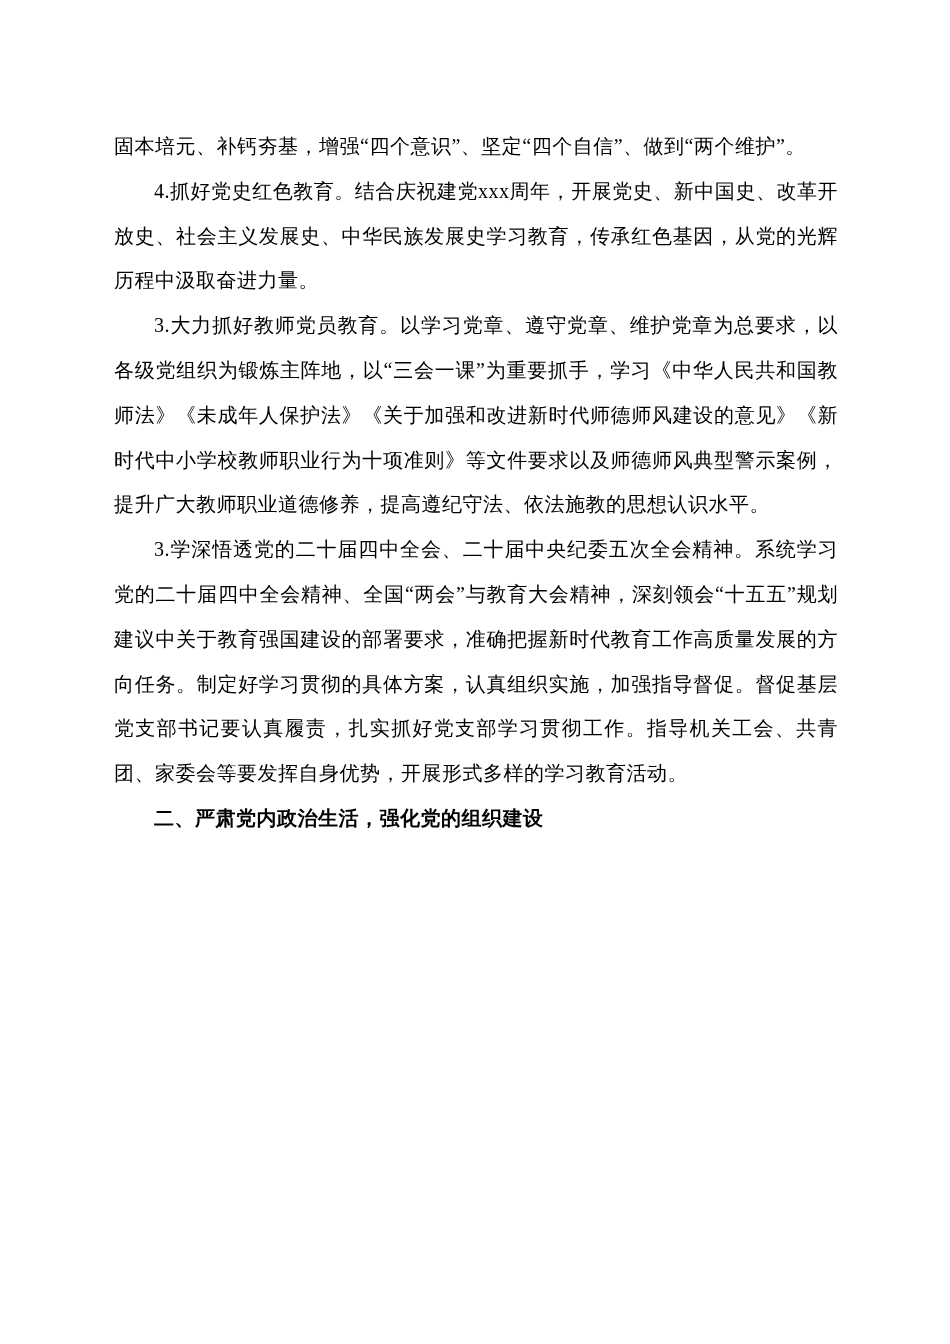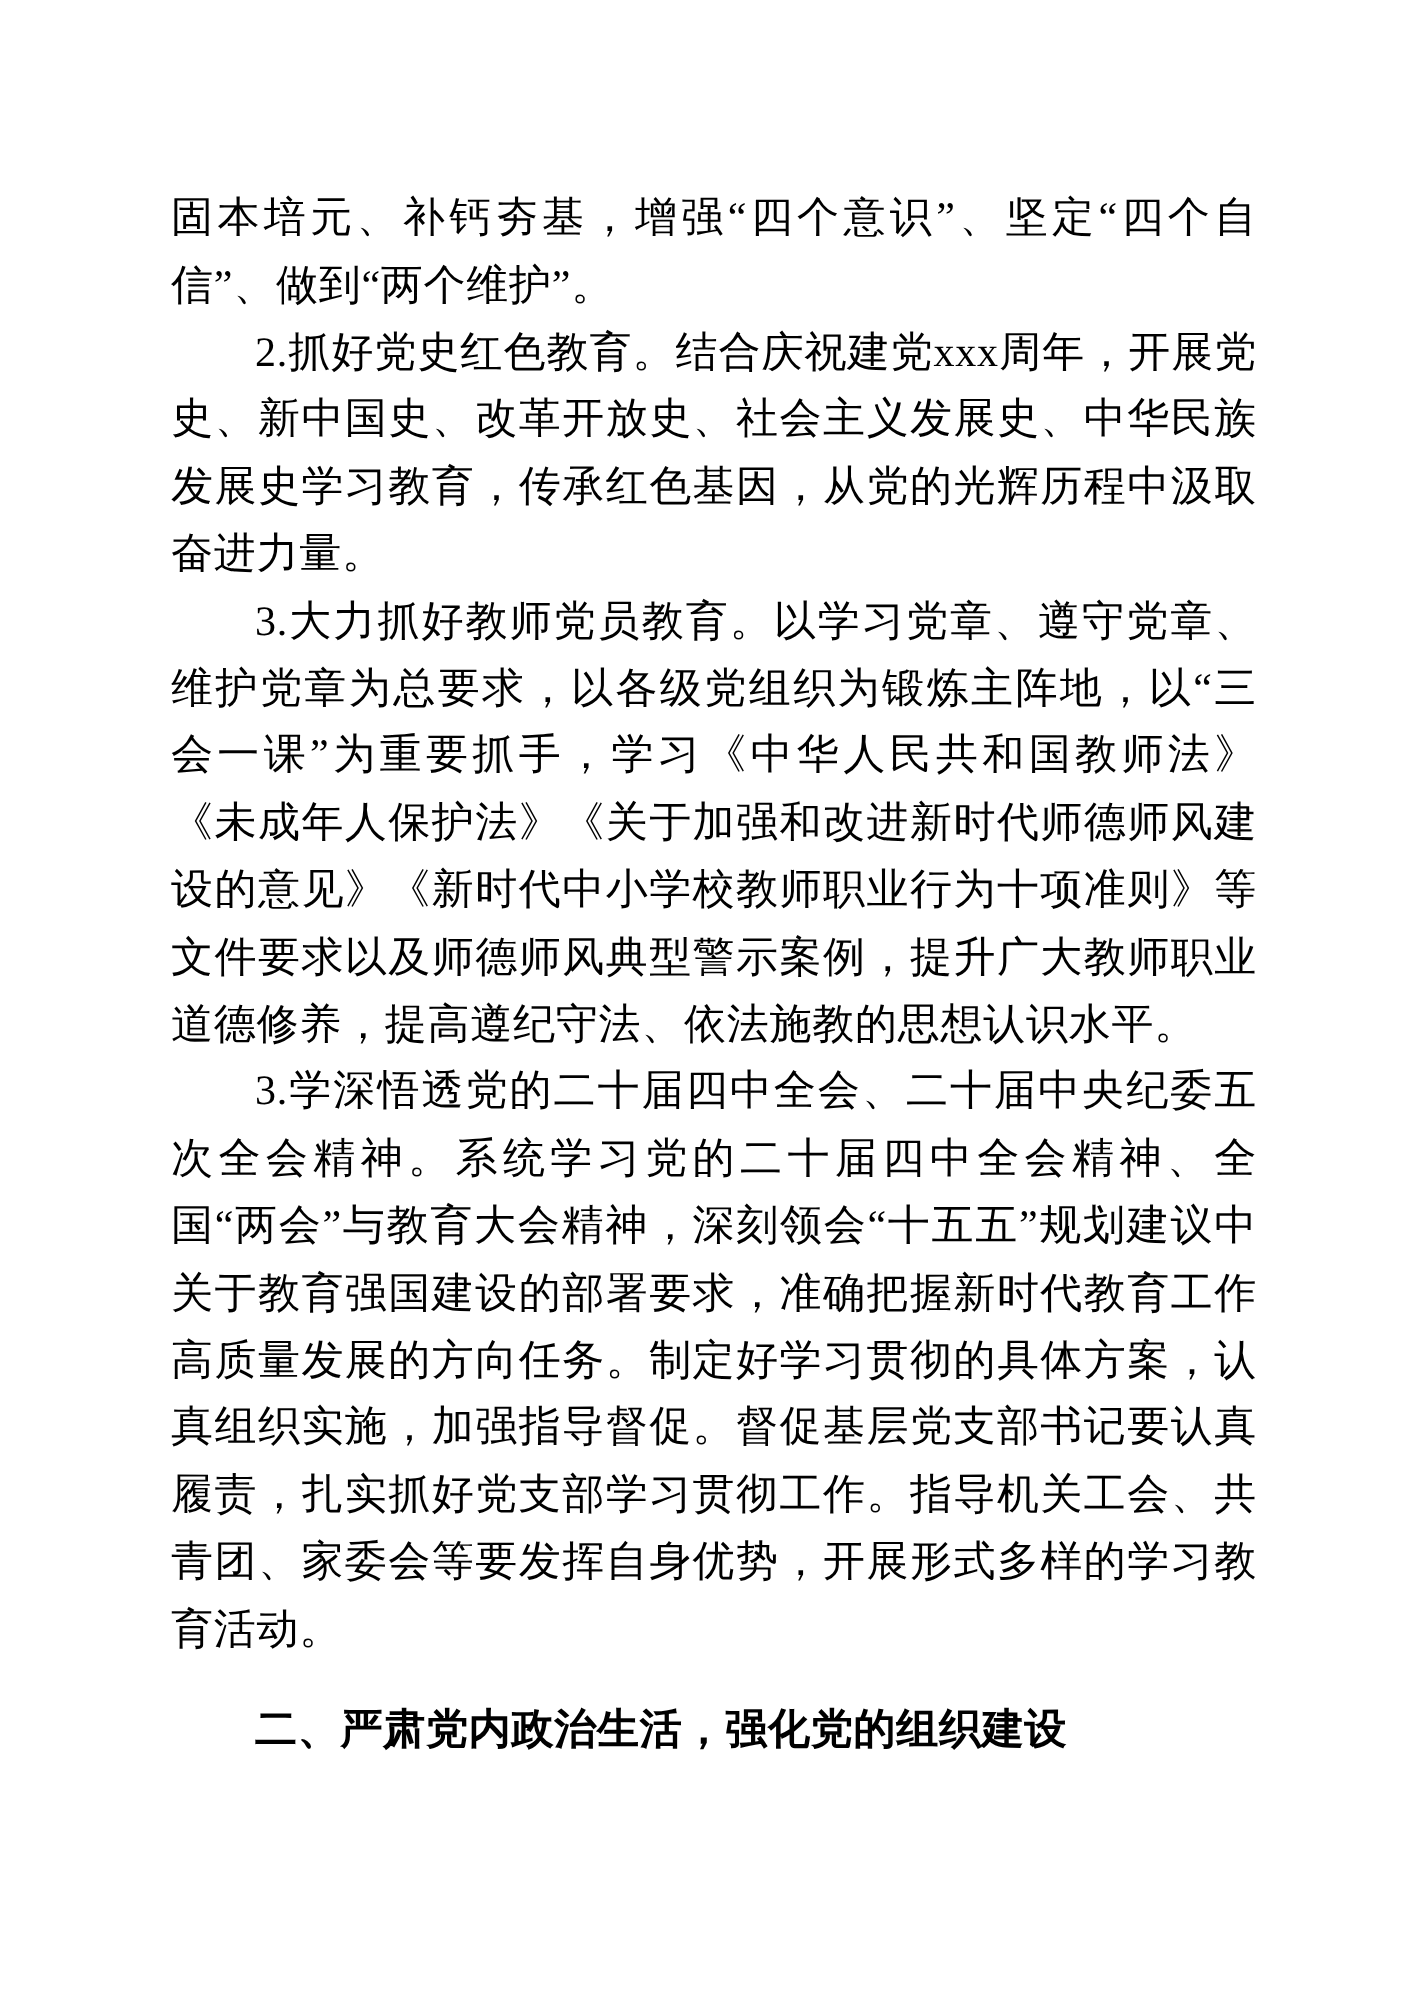--- a/index.html
+++ b/index.html
@@ -14,42 +14,41 @@
     background: #ffffff;
     overflow: hidden;
     font-family: "Liberation Serif", "DejaVu Serif", serif;
   }
   .content {
     position: absolute;
     left: 114px;
     top: 124px;
     width: 724px;
     color: #000000;
-    font-size: 28px;
+    font-size: 20px;
     line-height: 44.8px;
     text-align: justify;
     letter-spacing: 0.5px;
   }
   .para {
     margin: 0;
     padding: 0;
     text-indent: 2em;
   }
   .para.no-indent {
     text-indent: 0;
   }
   .para.heading {
     font-weight: bold;
-    margin-top: 22px;
   }
 </style>
 </head>
 <body>
 
 <div class="page">
   <div class="content">
     <p class="para no-indent">固本培元、补钙夯基，增强“四个意识”、坚定“四个自信”、做到“两个维护”。</p>
-    <p class="para">2.抓好党史红色教育。结合庆祝建党xxx周年，开展党史、新中国史、改革开放史、社会主义发展史、中华民族发展史学习教育，传承红色基因，从党的光辉历程中汲取奋进力量。</p>
+    <p class="para">4.抓好党史红色教育。结合庆祝建党xxx周年，开展党史、新中国史、改革开放史、社会主义发展史、中华民族发展史学习教育，传承红色基因，从党的光辉历程中汲取奋进力量。</p>
     <p class="para">3.大力抓好教师党员教育。以学习党章、遵守党章、维护党章为总要求，以各级党组织为锻炼主阵地，以“三会一课”为重要抓手，学习《中华人民共和国教师法》《未成年人保护法》《关于加强和改进新时代师德师风建设的意见》《新时代中小学校教师职业行为十项准则》等文件要求以及师德师风典型警示案例，提升广大教师职业道德修养，提高遵纪守法、依法施教的思想认识水平。</p>
     <p class="para">3.学深悟透党的二十届四中全会、二十届中央纪委五次全会精神。系统学习党的二十届四中全会精神、全国“两会”与教育大会精神，深刻领会“十五五”规划建议中关于教育强国建设的部署要求，准确把握新时代教育工作高质量发展的方向任务。制定好学习贯彻的具体方案，认真组织实施，加强指导督促。督促基层党支部书记要认真履责，扎实抓好党支部学习贯彻工作。指导机关工会、共青团、家委会等要发挥自身优势，开展形式多样的学习教育活动。</p>
     <p class="para heading">二、严肃党内政治生活，强化党的组织建设</p>
   </div>
 </div>
 
 </body></html>

